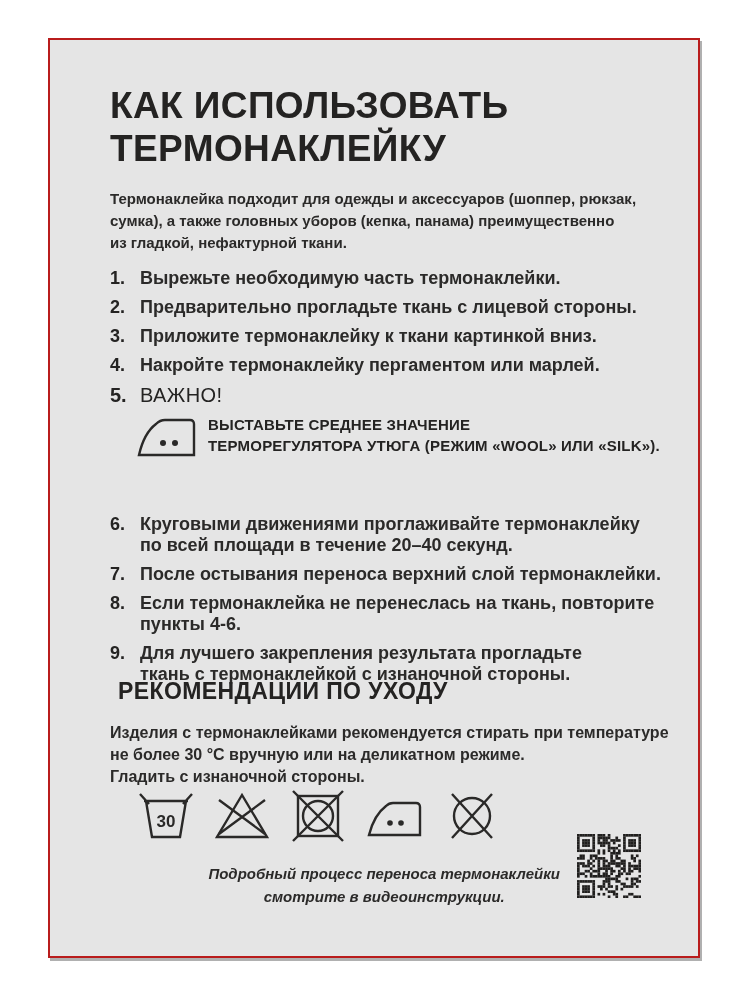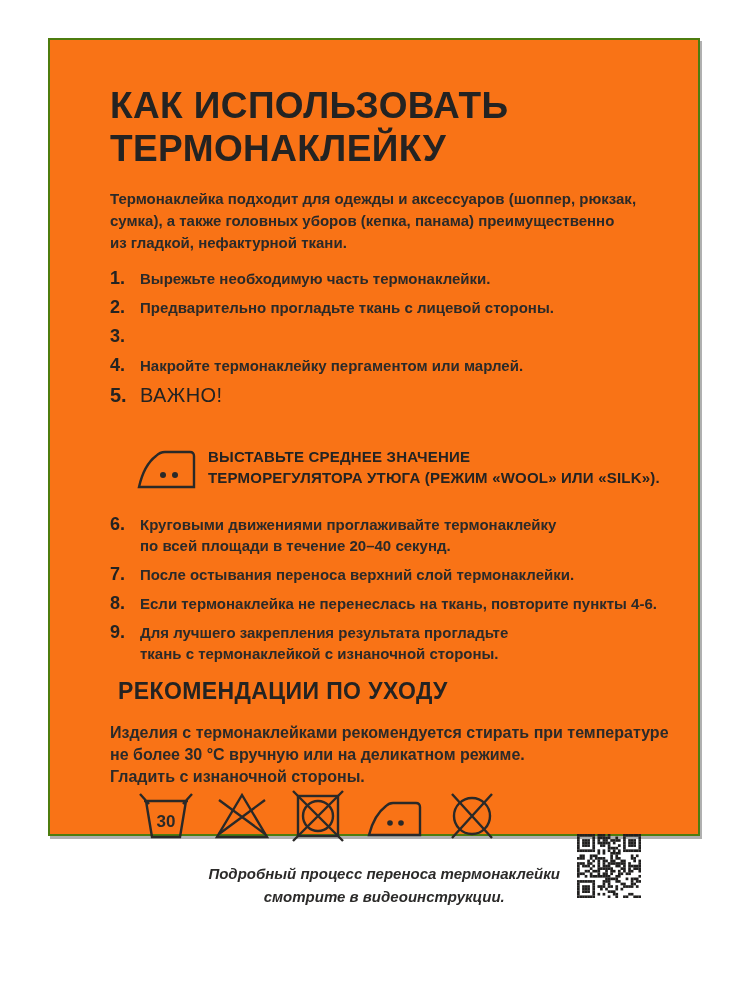--- a/index.html
+++ b/index.html
@@ -2,43 +2,43 @@
 <html><head>
 <meta charset="utf-8">
 <style>
   html,body{margin:0;padding:0;}
   body{
     width:750px;height:1000px;position:relative;background:#ffffff;
     font-family:"Liberation Sans","DejaVu Sans",sans-serif;color:#262524;
     -webkit-font-smoothing:antialiased;
   }
   .card{
-    position:absolute;left:48px;top:38px;width:652px;height:798px;
-    background:#f97316;border:2px solid #4d7c0f;box-sizing:border-box;
+    position:absolute;left:48px;top:38px;width:652px;height:920px;
+    background:#e5e5e5;border:2px solid #b91c1c;box-sizing:border-box;
     box-shadow:2px 3px 0 rgba(80,80,80,.45);
   }
   .abs{position:absolute;}
   .preline{white-space:pre-line;}
   .page-title{
     left:60px;top:44px;font-size:37px;line-height:43px;font-weight:800;
     letter-spacing:.4px;color:#242322;margin:0;
   }
   .intro{
     left:60px;top:148px;width:560px;font-size:15px;line-height:22px;
     font-weight:600;color:#2b2a29;
   }
   .steps{left:60px;width:560px;}
   .steps-a{top:228px;}
   .steps-b{top:474px;}
   .step{display:flex;align-items:baseline;margin-bottom:8px;}
   .step-num{flex:none;width:30px;font-size:18px;font-weight:800;color:#242322;}
-  .step-text{font-size:15px;line-height:21px;font-weight:600;color:#2b2a29;}
+  .step-text{font-size:18px;line-height:21px;font-weight:600;color:#2b2a29;}
   .step.important .step-num{font-size:20px;}
   .step.important .step-text{font-size:20px;font-weight:400;letter-spacing:.4px;color:#242322;}
-  .note{left:86px;display:flex;align-items:center;width:540px;margin-top:32px;}
+  .note{left:86px;display:flex;align-items:center;width:540px;}
   .note-iron{top:370px;}
   .note-steam{top:420px;}
   .note-icon{flex:none;margin-right:10px;}
   .note-text{
     font-size:15px;line-height:21px;font-weight:800;letter-spacing:.2px;color:#242322;
   }
   .care-heading{
     left:60px;top:630px;font-size:23px;font-weight:800;letter-spacing:.4px;
     color:#242322;margin:8px;
   }
@@ -74,20 +74,21 @@
     <div class="step">
       <span class="step-num">1.</span>
       <span class="step-text preline">Вырежьте необходимую часть термонаклейки.</span>
     </div>
     <div class="step">
       <span class="step-num">2.</span>
       <span class="step-text preline">Предварительно прогладьте ткань с лицевой стороны.</span>
     </div>
     <div class="step">
       <span class="step-num">3.</span>
+      <span class="step-text preline">Приложите термонаклейку к ткани картинкой вниз.</span>
     </div>
     <div class="step">
       <span class="step-num">4.</span>
       <span class="step-text preline">Накройте термонаклейку пергаментом или марлей.</span>
     </div>
     <div class="step important">
       <span class="step-num">5.</span>
       <span class="step-text preline">ВАЖНО!</span>
     </div>
   </div>

